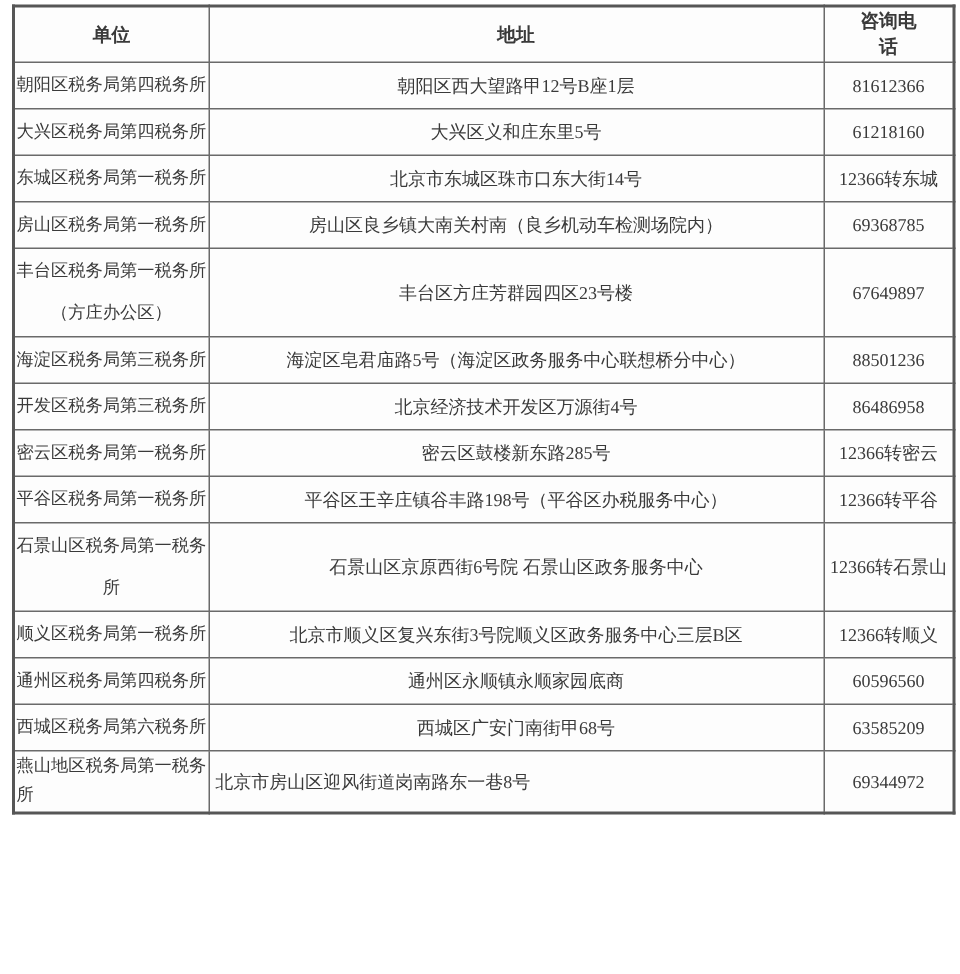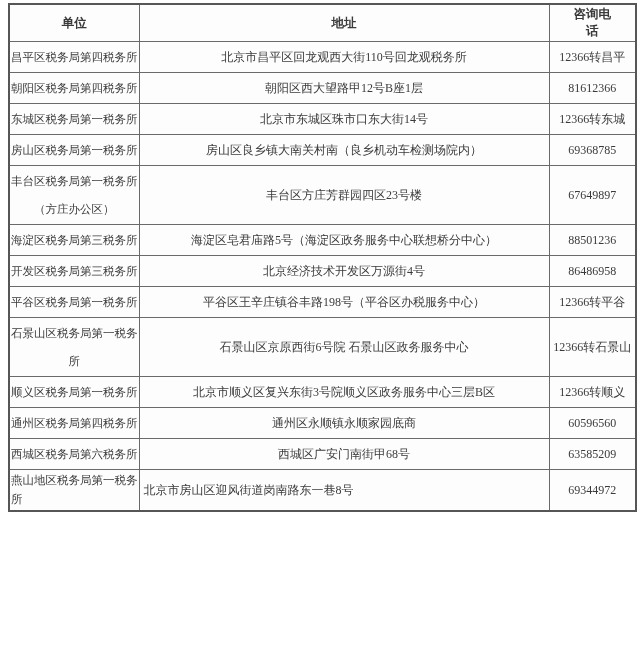--- a/index.html
+++ b/index.html
@@ -62,28 +62,28 @@
   </colgroup>
   <thead>
     <tr>
       <th>单位</th>
       <th>地址</th>
       <th>咨询电话</th>
     </tr>
   </thead>
   <tbody>
       <tr>
-    <td class="unit">昌平区税务局第四税务所</td>
-    <td class="addr">北京市昌平区回龙观西大街110号回龙观税务所</td>
-    <td class="phone">12366转昌平</td>
-  </tr>
-      <tr>
     <td class="unit">朝阳区税务局第四税务所</td>
     <td class="addr">朝阳区西大望路甲12号B座1层</td>
     <td class="phone">81612366</td>
+  </tr>
+      <tr>
+    <td class="unit">大兴区税务局第四税务所</td>
+    <td class="addr">大兴区义和庄东里5号</td>
+    <td class="phone">61218160</td>
   </tr>
       <tr>
     <td class="unit">东城区税务局第一税务所</td>
     <td class="addr">北京市东城区珠市口东大街14号</td>
     <td class="phone">12366转东城</td>
   </tr>
       <tr>
     <td class="unit">房山区税务局第一税务所</td>
     <td class="addr">房山区良乡镇大南关村南（良乡机动车检测场院内）</td>
     <td class="phone">69368785</td>
@@ -96,20 +96,25 @@
   </tr>
       <tr>
     <td class="unit">海淀区税务局第三税务所</td>
     <td class="addr">海淀区皂君庙路5号（海淀区政务服务中心联想桥分中心）</td>
     <td class="phone">88501236</td>
   </tr>
       <tr>
     <td class="unit">开发区税务局第三税务所</td>
     <td class="addr">北京经济技术开发区万源街4号</td>
     <td class="phone">86486958</td>
+  </tr>
+      <tr>
+    <td class="unit">密云区税务局第一税务所</td>
+    <td class="addr">密云区鼓楼新东路285号</td>
+    <td class="phone">12366转密云</td>
   </tr>
       <tr>
     <td class="unit">平谷区税务局第一税务所</td>
     <td class="addr">平谷区王辛庄镇谷丰路198号（平谷区办税服务中心）</td>
     <td class="phone">12366转平谷</td>
   </tr>
       <tr class="spaced">
     <td class="unit">石景山区税务局第一税务
 所</td>
     <td class="addr">石景山区京原西街6号院 石景山区政务服务中心</td>

